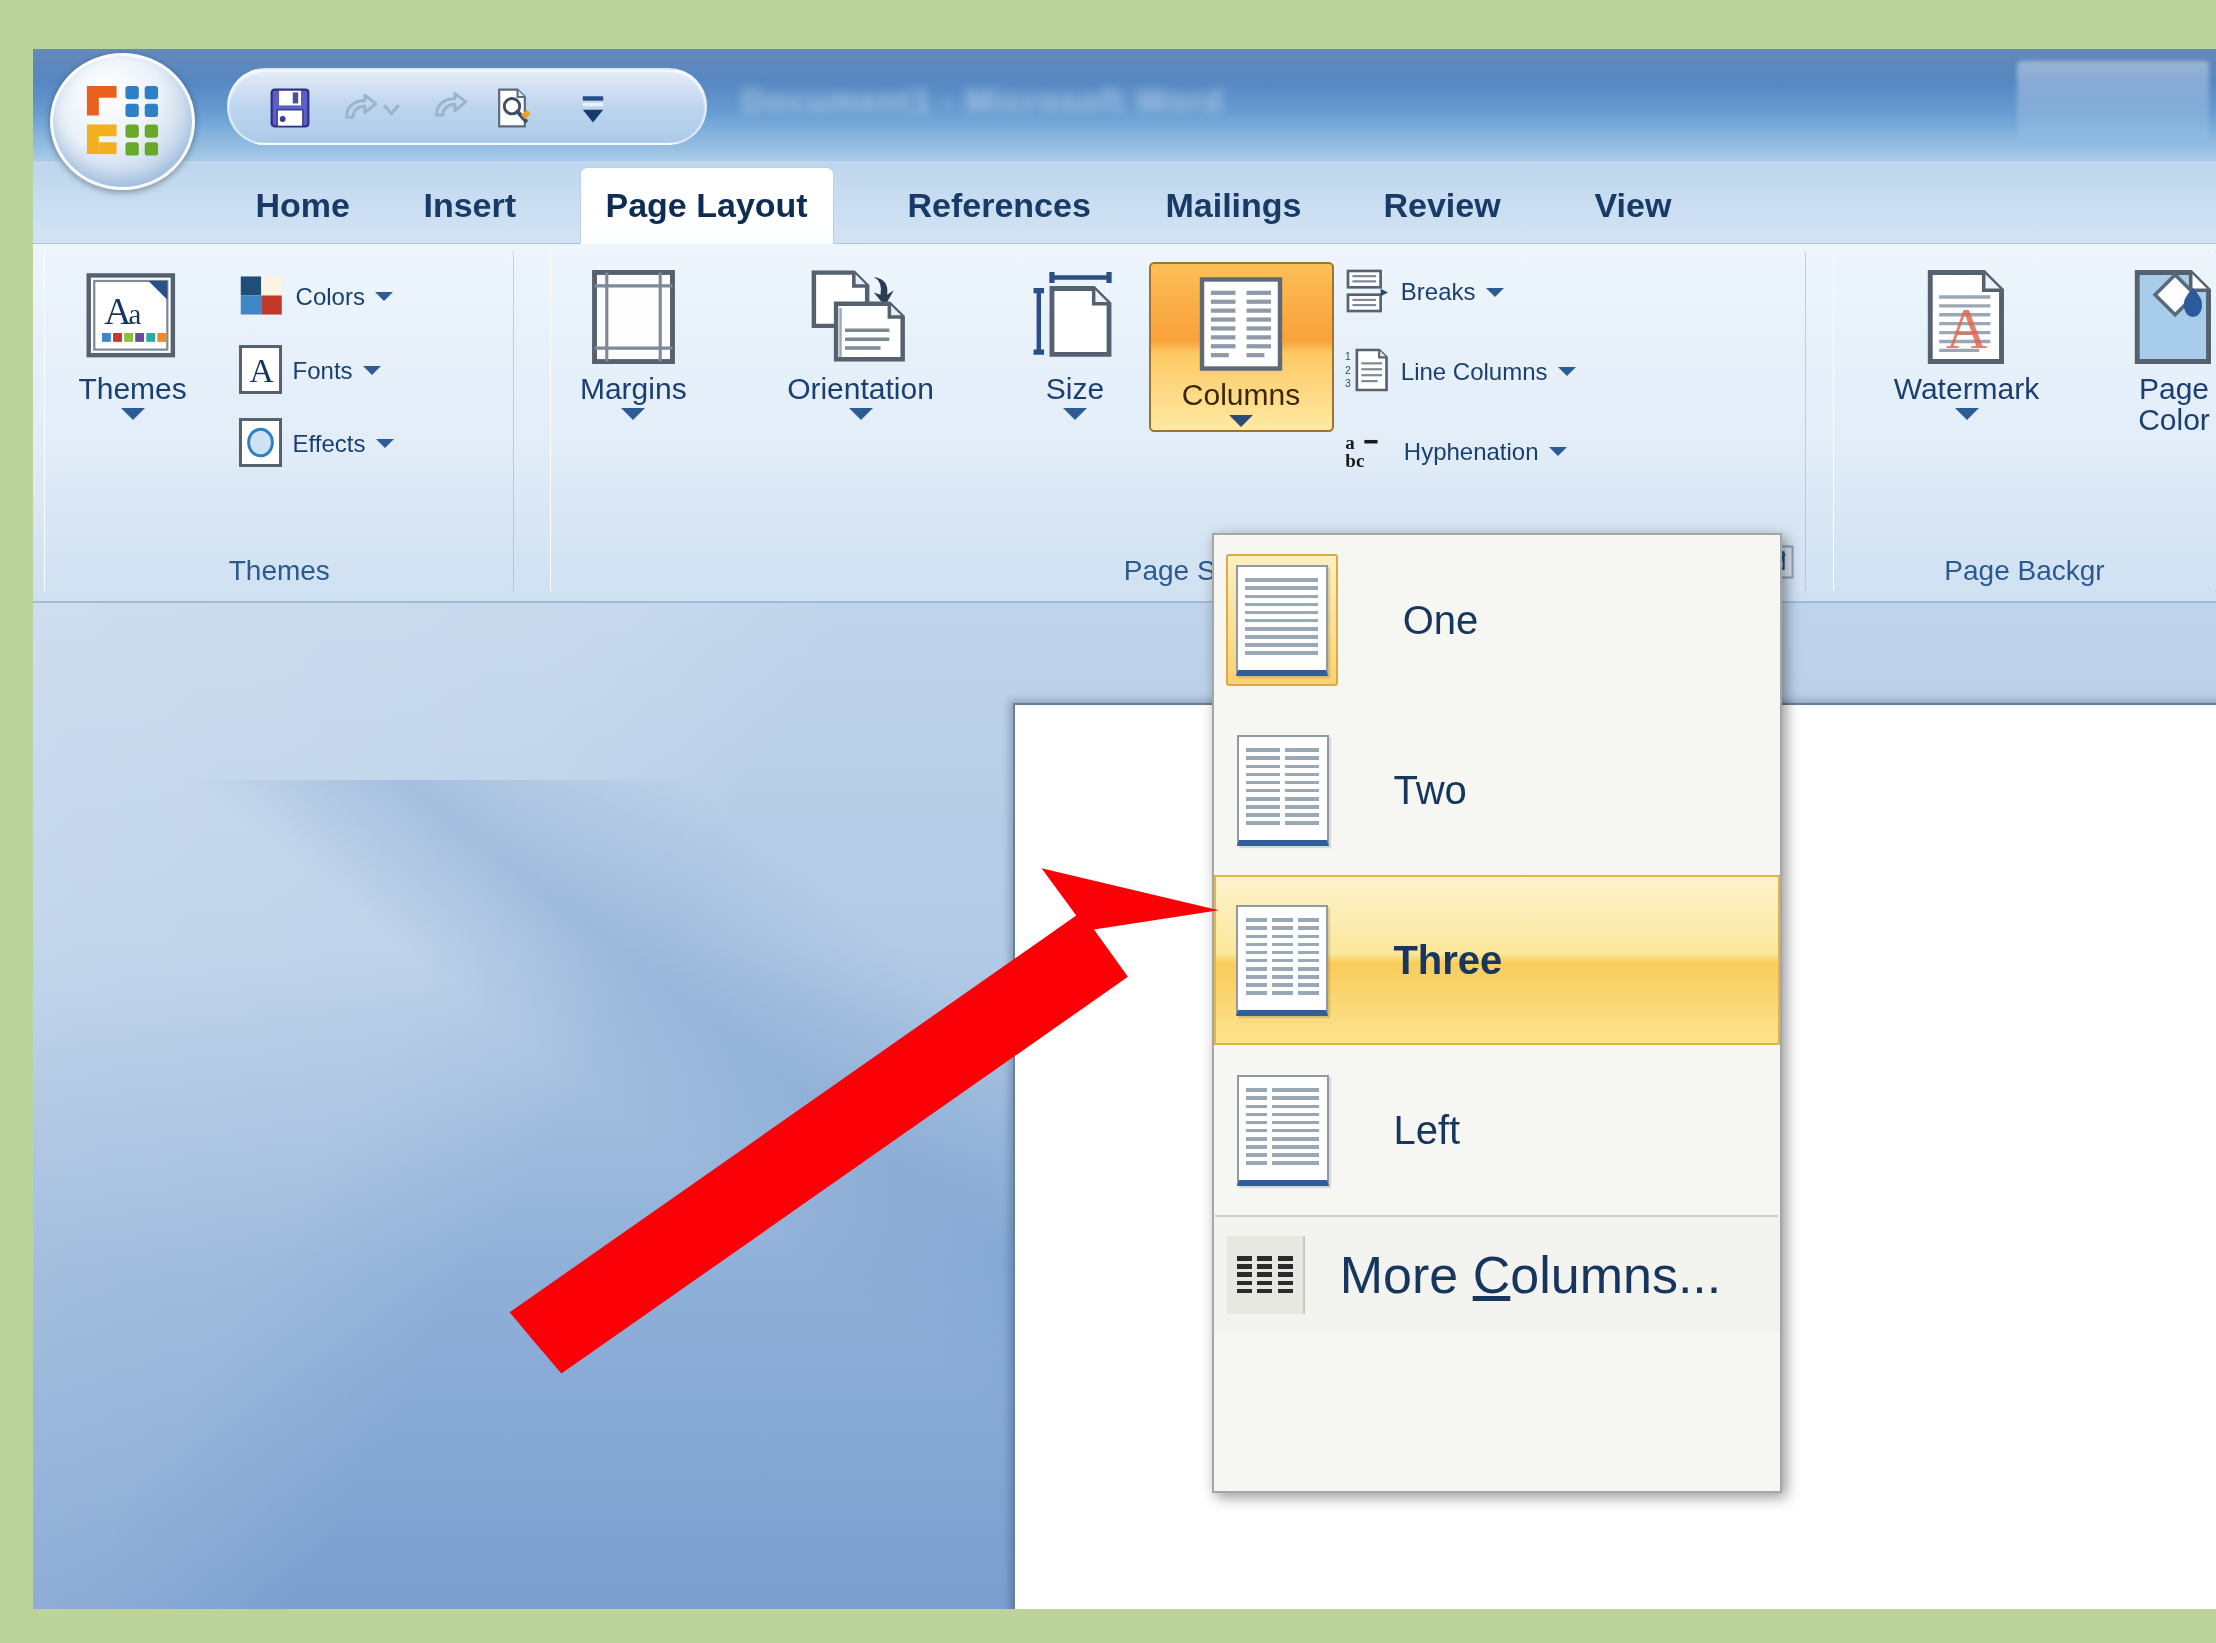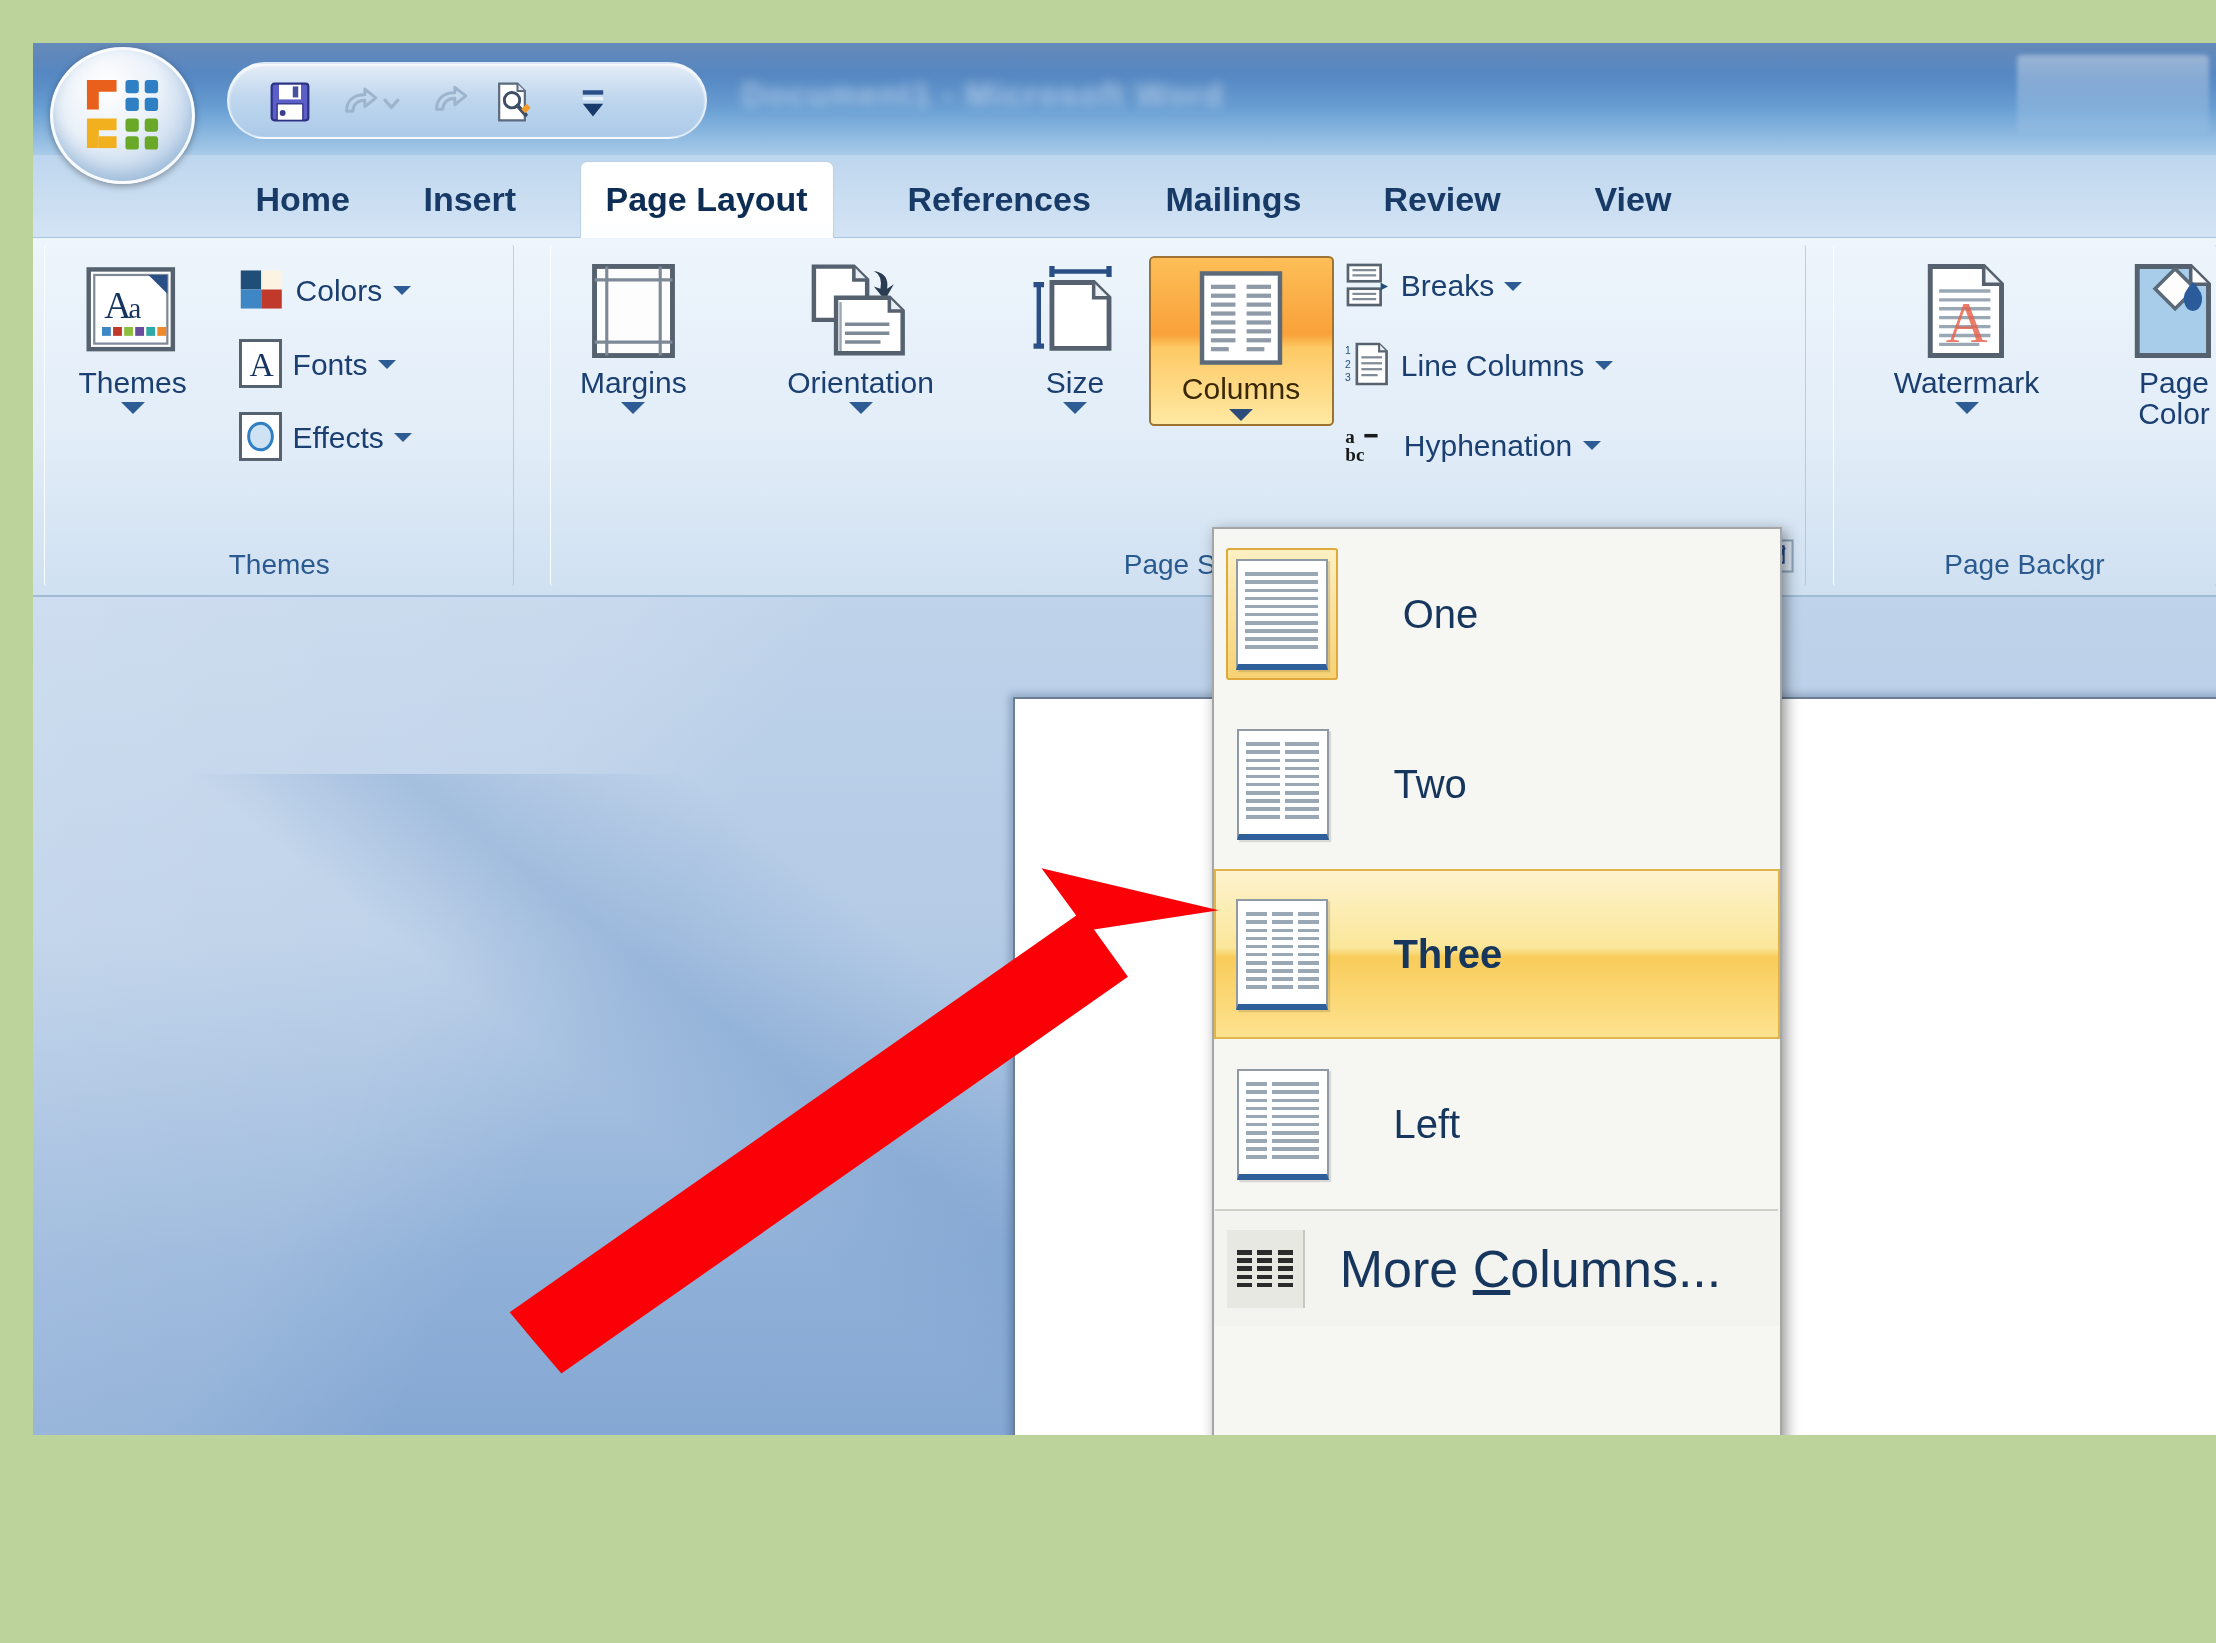--- a/index.html
+++ b/index.html
@@ -7,22 +7,22 @@
   html, body {
     width: 2216px; height: 1644px;
     font-family: "Liberation Sans", sans-serif;
     overflow: hidden;
   }
   body { background: #bcd39b; position: relative; }
 
   
   #app-window {
     position: absolute;
-    left: 32.5px; top: 43px;
-    width: 2184px; height: 1392px;
+    left: 32.5px; top: 49px;
+    width: 2184px; height: 1560px;
     overflow: hidden;
     background: #701a75;
   }
 
   
   #title-bar {
     position: absolute; left: 0; top: 0;
     width: 100%; height: 112px;
     background: linear-gradient(to bottom, #2a5d9e 0%, #3973b8 28%, #6ea3d6 62%, #a8cbe8 100%);
   }
@@ -143,21 +143,21 @@
     width: 0; height: 0;
     border-left: 9.6px solid transparent; border-right: 9.6px solid transparent;
     border-top: 9.6px solid #2d5c94;
     display: inline-block; vertical-align: middle;
   }
   
   .sm-item {
     position: absolute; display: flex; align-items: center; gap: 10.3px;
     height: 49px; white-space: nowrap;
   }
-  .sm-item .lbl { color: #1a3f70; font-size: 30px; }
+  .sm-item .lbl { color: #1a3f70; font-size: 24px; }
 
   
   #btn-columns {
     background: linear-gradient(to bottom, #fdbe57 0%, #f9a13a 46%, #fdc964 54%, #ffe9a3 100%);
     border: 2.2px solid #9d7334;
     border-radius: 5.2px;
     padding: 4.4px 7.4px 3px;
     width: 185px;
   }
   #btn-columns .lbl { color: #3a2706; font-weight: normal; }

